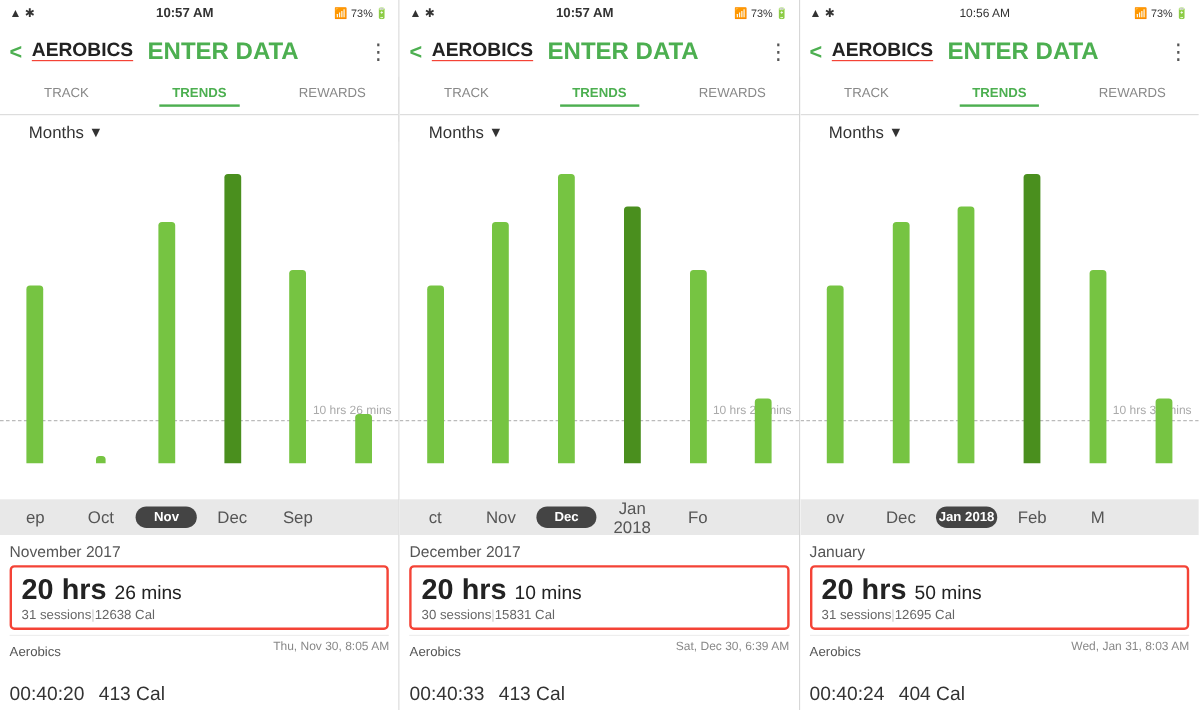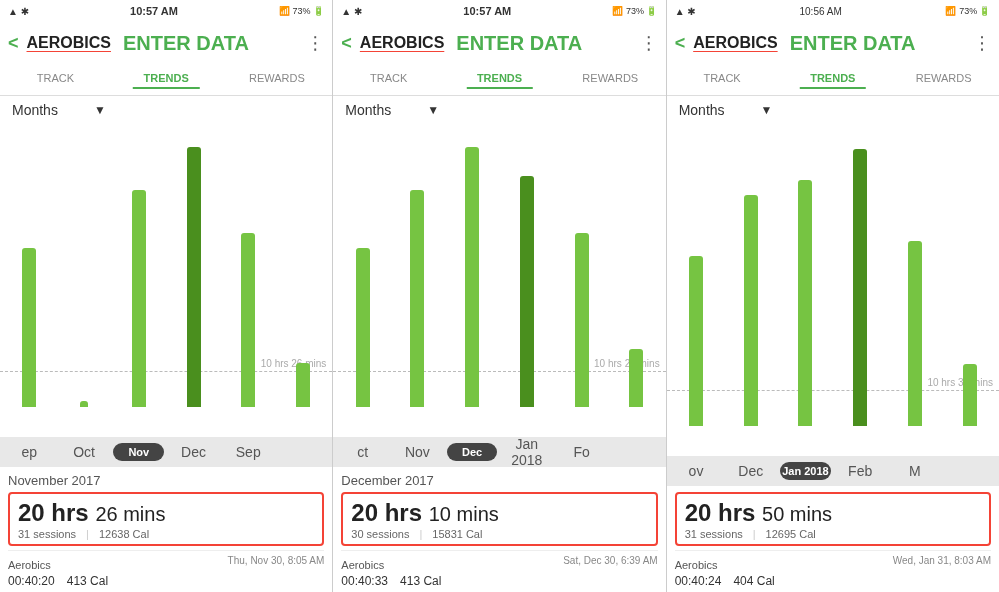--- a/index.html
+++ b/index.html
@@ -97,24 +97,23 @@
       bottom: -1px;
       left: 50%;
       transform: translateX(-50%);
       width: 60%;
       height: 2px;
       background: #4CAF50;
     }
 
     
     .months-row {
-      padding: 6px 12px 0;
-      display: flex;
-      align-items: center;
-      gap: 32px;
+      padding: 6px 24px 0;
+      display: flex;
+      align-items: center;
     }
     .months-label {
       font-size: 14px;
       color: #333;
       font-weight: 500;
     }
     .months-arrow {
       font-size: 12px;
       color: #333;
       margin-left: 4px;
@@ -216,51 +215,51 @@
       border-radius: 4px;
       padding: 6px 8px 4px;
       margin-bottom: 4px;
     }
     .detail-main {
       font-size: 24px;
       font-weight: bold;
       color: #222;
       line-height: 1.1;
     }
-    .detail-main span.light { font-weight: 400; font-size: 20px; }
+    .detail-main span.light { font-weight: 400; font-size: 16px; }
     .detail-sub {
       font-size: 11px;
       color: #666;
       display: flex;
       align-items: center;
-      gap: 10px;
+      gap: 0;
       margin-top: 2px;
     }
     .detail-sub .sep { color: #ccc; }
 
     
     .last-entry {
       padding: 4px 0 0;
       border-top: 1px solid #eee;
     }
     .last-entry-title {
       font-size: 11px;
       color: #555;
     }
     .last-entry-date {
       font-size: 10px;
       color: #888;
       float: right;
     }
     .last-entry-data {
-      font-size: 12px;
+      font-size: 16px;
       color: #333;
       display: flex;
       gap: 12px;
-      margin-top: 1px;
+      margin-top: 18px;
     }
   </style>
 </head>
 <body>
 
 <div class="panel">
     <div class="status-bar">
     <span style="font-size:10px;">▲ ✱</span>
     <span style="font-size:11px;font-weight:bold;">10:57 AM</span>
     <span style="font-size:9px;">📶 73% 🔋</span>
@@ -462,20 +461,21 @@
     </div>
     <div class="month-labels">
       <div class="month-label-item">ov</div>
       <div class="month-label-item">Dec</div>
       <div class="month-label-item selected-month">Jan 2018</div>
       <div class="month-label-item">Feb</div>
       <div class="month-label-item">M</div>
       <div class="month-label-item"></div>
     </div>
     <div class="detail-section">
+    <div class="detail-period">January</div>
     <div class="detail-box">
       <div class="detail-main">
         <span>20 hrs</span>
         <span class="light"> 50 mins</span>
       </div>
       <div class="detail-sub">
         <span>31 sessions</span>
         <span class="sep">|</span>
         <span>12695 Cal</span>
       </div>

